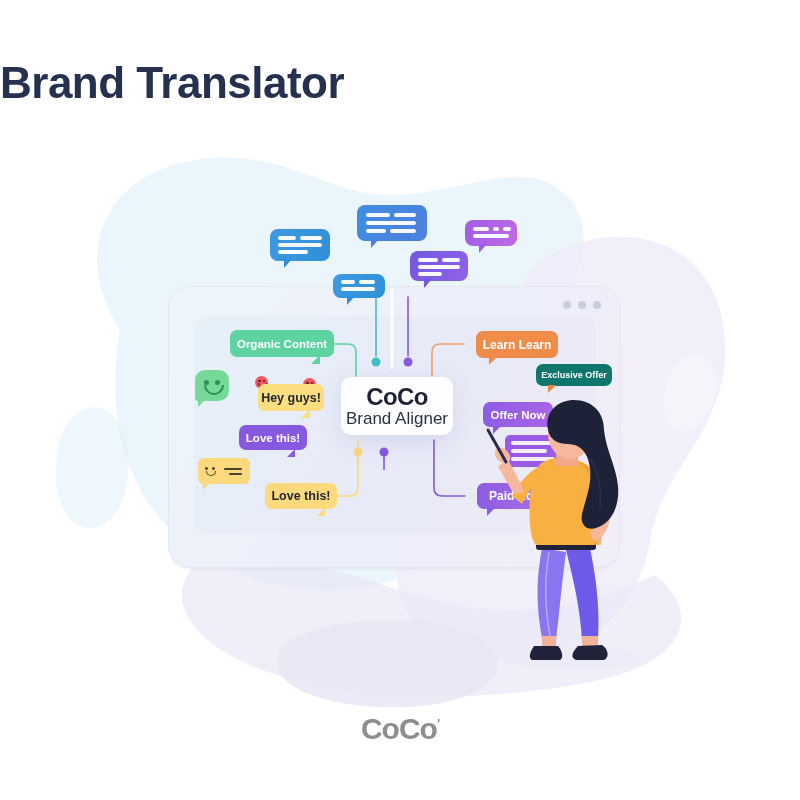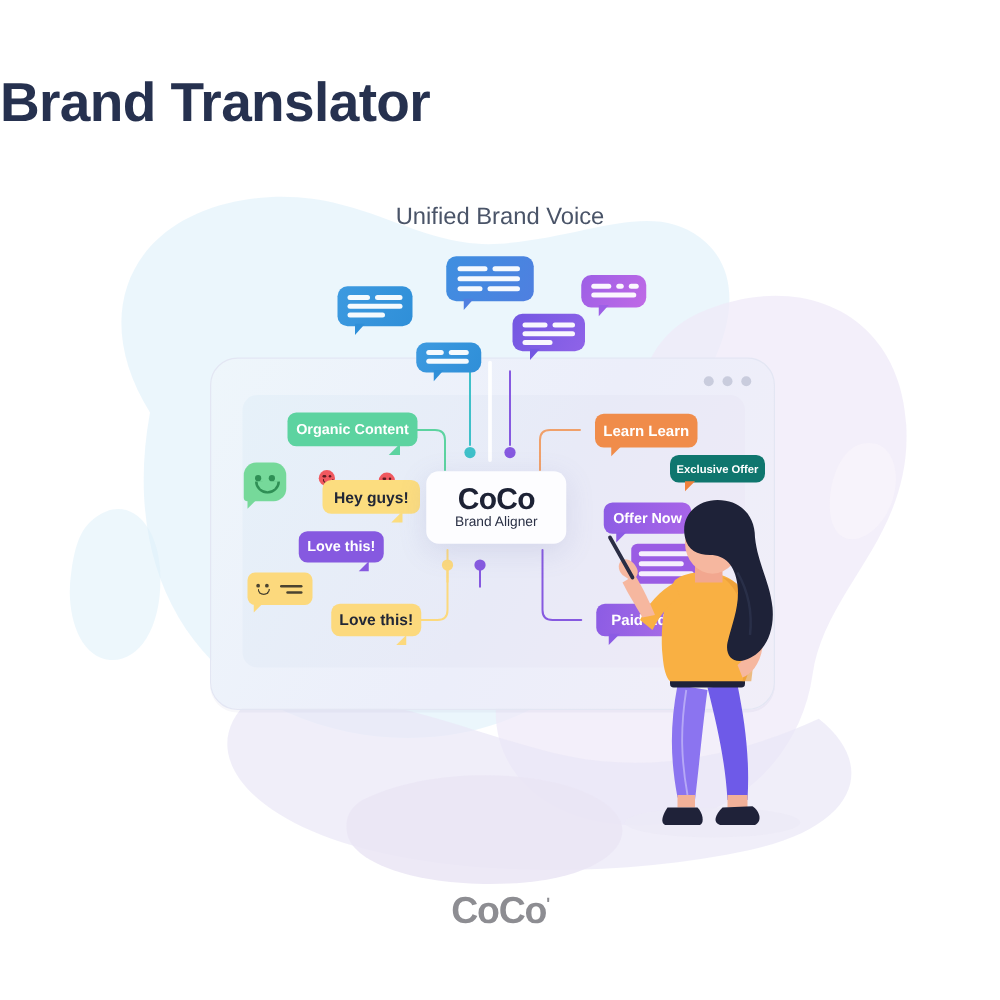--- a/index.html
+++ b/index.html
@@ -55,39 +55,39 @@
 
   
   .center-card{
     position:absolute;left:341px;top:377px;width:112px;height:58px;
     background:#fdfdff;border-radius:10px;
     box-shadow:0 6px 22px rgba(120,120,180,.17);
     display:flex;flex-direction:column;align-items:center;justify-content:center;
     gap:1px;
   }
   .center-card .brand{font-size:24px;font-weight:bold;color:#1d2235;letter-spacing:-.6px;line-height:1;}
-  .center-card .sub{font-size:11px;color:#2b3146;line-height:1;}
+  .center-card .sub{font-size:17px;color:#2b3146;line-height:1;}
 
   
   .bub{
     position:absolute;border-radius:7px;
     display:flex;align-items:center;justify-content:center;
     font-weight:bold;color:#fff;white-space:nowrap;
     box-sizing:border-box;
     margin-left:12px;
   }
   .bub:after{
     content:"";position:absolute;bottom:-7px;width:0;height:0;
     border-style:solid;
   }
 
   .b-organic{left:218px;top:330px;width:104px;height:27px;background:#5cd3a0;font-size:11.5px;}
   .b-organic:after{border-right-color:#5cd3a0;border-top-color:#5cd3a0;left:auto;right:14px;border-width:0 0 9px 9px;border-left-color:transparent;border-bottom-color:#5cd3a0;}
 
-  .b-hey{left:246px;top:384px;width:78px;height:27px;background:#fcdd7f;color:#222736;font-size:12.5px;}
+  .b-hey{left:246px;top:384px;width:66px;height:27px;background:#fcdd7f;color:#222736;font-size:12.5px;}
   .b-hey:after{right:14px;border-width:0 0 9px 9px;border-color:transparent transparent #fcdd7f transparent;}
 
   .b-love1{left:227px;top:425px;width:68px;height:25px;background:#8659e0;font-size:11.5px;}
   .b-love1:after{right:12px;border-width:0 0 8px 8px;border-color:transparent transparent #8659e0 transparent;}
 
   .b-love2{left:253px;top:483px;width:72px;height:26px;background:#fcd97d;color:#222736;font-size:12.5px;}
   .b-love2:after{right:12px;border-width:0 0 8px 8px;border-color:transparent transparent #fcd97d transparent;}
 
   .b-learn{left:464px;top:331px;width:82px;height:27px;background:#f08c4a;font-size:12px;}
   .b-learn:after{left:13px;border-width:9px 9px 0 0;border-color:#f08c4a transparent transparent transparent;}
@@ -176,21 +176,20 @@
          C660 418 662 388 672 370 C678 360 684 356 690 355 Z" fill="#f7f3fb" opacity="0.9"></path>
     <path d="M200 560 C300 545 380 590 455 605 C530 620 600 600 655 575
          C700 610 690 660 600 680 C480 706 330 700 250 665
          C180 635 165 590 200 560 Z" fill="#e9e6f6" opacity="0.68"></path>
     <path d="M290 640 C345 612 440 615 480 640 C520 665 490 700 420 706
          C350 712 285 695 278 668 C275 655 280 646 290 640 Z" fill="#eae5f5" opacity="0.85"></path>
     <ellipse cx="570" cy="658" rx="70" ry="12" fill="#eceaf6" opacity="0.9"></ellipse>
   </svg>
 
   <div class="title">Brand Translator</div>
-  <div class="subtitle">Unified Brand Voice</div>
 
   <div class="window">
     <div class="dots">
       <i></i>
       <i></i>
       <i></i>
     </div>
     <div class="inner-panel"></div>
   </div>
 

